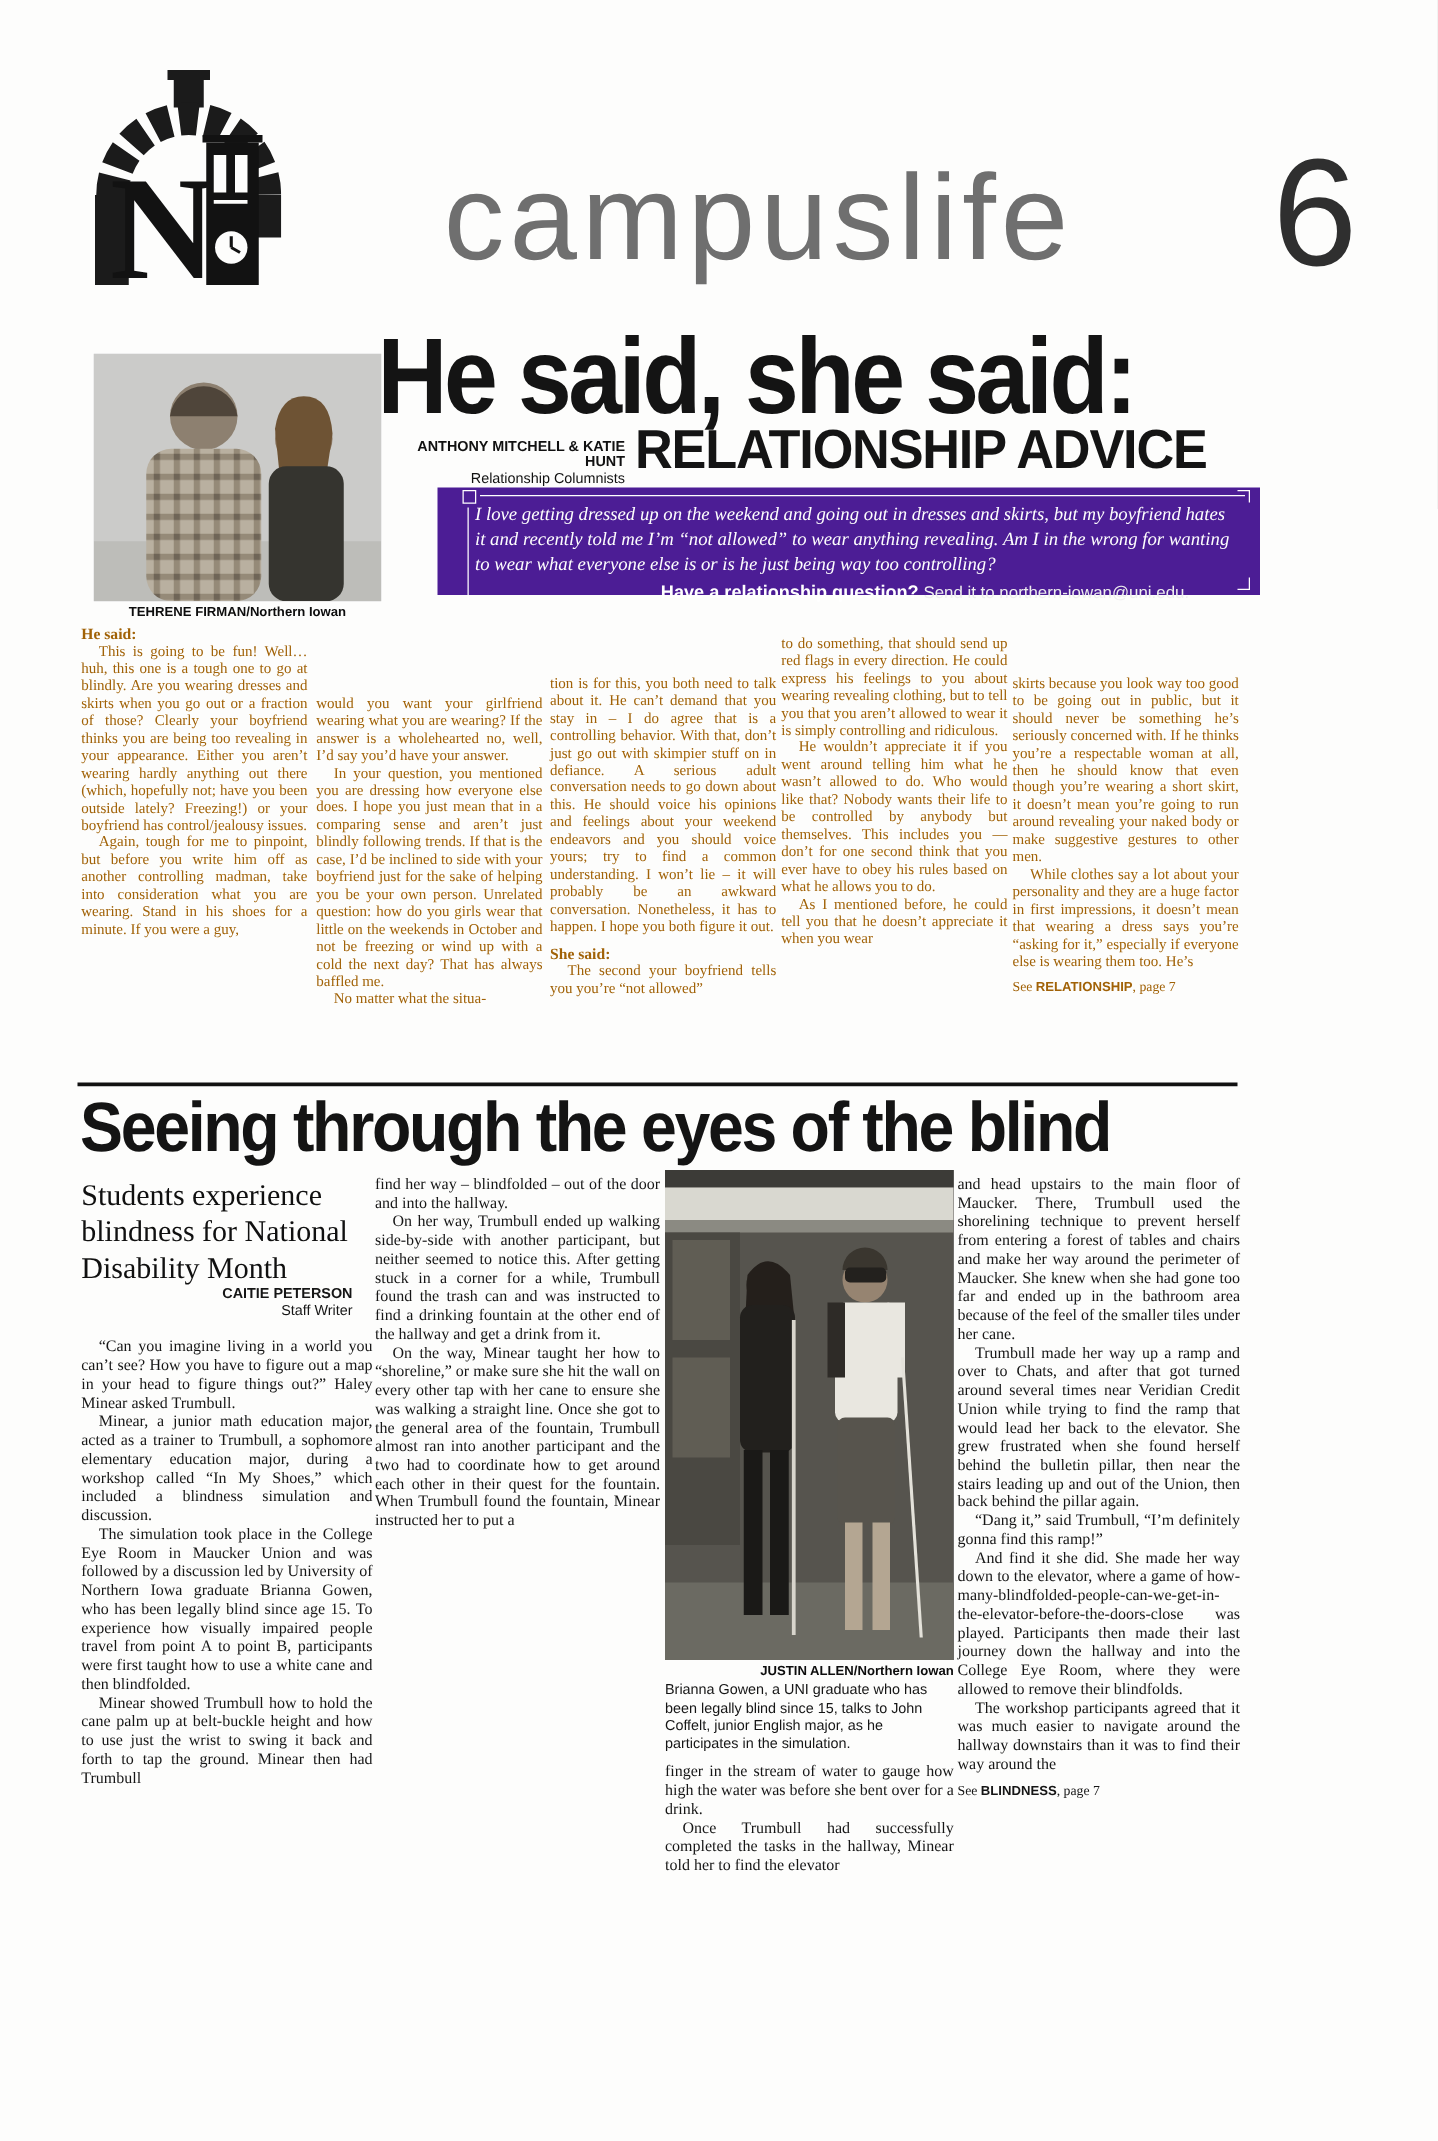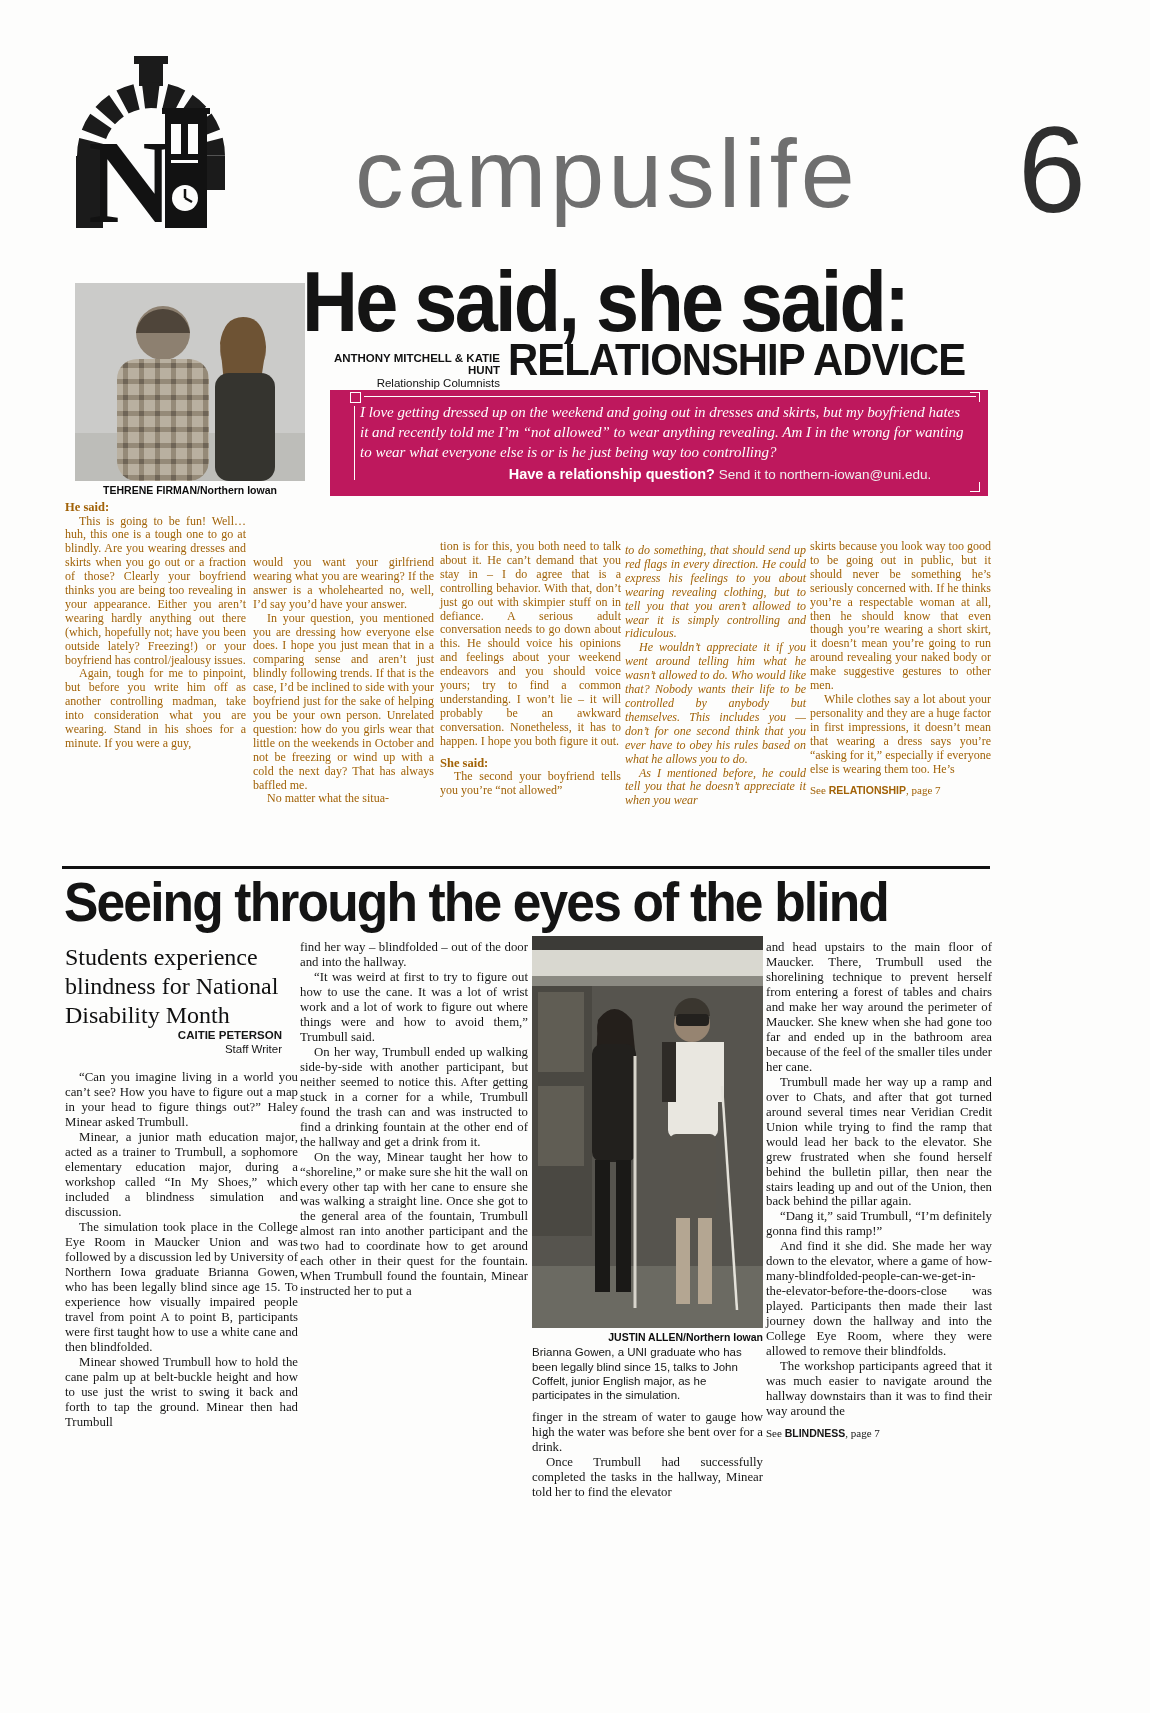--- a/index.html
+++ b/index.html
@@ -14,21 +14,21 @@
 
   
   .rel-photo{position:absolute;left:75px;top:283px;width:230px;height:198px;background:#c6c6c6;overflow:hidden;}
   .rel-photo-credit{position:absolute;left:75px;top:484px;width:230px;text-align:center;font-family:"Liberation Sans",sans-serif;font-weight:bold;font-size:10.5px;color:#0d0d0d;}
   .rel-headline{position:absolute;left:302px;top:258px;font-family:"Liberation Sans",sans-serif;font-weight:bold;font-size:86px;letter-spacing:-3px;color:#141414;transform:scaleX(0.9);transform-origin:left top;white-space:nowrap;line-height:1;}
   .rel-byline{position:absolute;left:300px;top:352px;width:200px;text-align:right;font-family:"Liberation Sans",sans-serif;color:#111;}
   .rel-byline .names{font-weight:bold;font-size:11.5px;}
   .rel-byline .role{font-size:11.5px;margin-top:1px;}
   .rel-subheadline{position:absolute;left:508px;top:338px;font-family:"Liberation Sans",sans-serif;font-weight:bold;font-size:44px;letter-spacing:-1px;color:#141414;transform:scaleX(0.95);transform-origin:left top;white-space:nowrap;line-height:1;}
 
-  .quote-box{position:absolute;left:330px;top:390px;width:658px;height:106px;background:#be185d;box-sizing:border-box;padding:13px 18px 0 30px;}
+  .quote-box{position:absolute;left:350px;top:390px;width:658px;height:86px;background:#4c1d95;box-sizing:border-box;padding:13px 18px 0 30px;}
   .quote-box .q{font-style:italic;color:#fefefe;font-size:15px;line-height:1.33;text-align:left;}
   .quote-box .prompt{margin-top:3px;text-align:center;padding-left:110px;font-family:"Liberation Sans",sans-serif;font-size:13.5px;color:#efefef;}
   .quote-box .prompt b{color:#ffffff;font-size:14.5px;}
   .orn{position:absolute;border:1.5px solid #fff;}
   .orn-tl{left:20px;top:2px;width:9px;height:9px;}
   .orn-line-top{left:34px;top:6px;right:12px;height:0;border-width:0;border-top:1.5px solid #fff;}
   .orn-line-left{left:24px;top:16px;width:0;height:74px;border-width:0;border-left:1.5px solid #fff;}
   .orn-tr{right:8px;top:2px;width:9px;height:9px;border-width:1.5px 1.5px 0 0;}
   .orn-br{right:8px;bottom:4px;width:9px;height:9px;border-width:0 1.5px 1.5px 0;}
 
@@ -128,21 +128,21 @@
   <div class="rel-col" style="left:253px;top:556px;">
     <p>would you want your girlfriend wearing what you are wearing? If the answer is a wholehearted no, well, I’d say you’d have your answer.</p>
     <p class="ind">In your question, you mentioned you are dressing how everyone else does. I hope you just mean that in a comparing sense and aren’t just blindly following trends. If that is the case, I’d be inclined to side with your boyfriend just for the sake of helping you be your own person. Unrelated question: how do you girls wear that little on the weekends in October and not be freezing or wind up with a cold the next day? That has always baffled me.</p>
     <p class="ind">No matter what the situa-</p>
   </div>
   <div class="rel-col" style="left:440px;top:540px;">
     <p>tion is for this, you both need to talk about it. He can’t demand that you stay in – I do agree that is a controlling behavior. With that, don’t just go out with skimpier stuff on in defiance. A serious adult conversation needs to go down about this. He should voice his opinions and feelings about your weekend endeavors and you should voice yours; try to find a common understanding. I won’t lie – it will probably be an awkward conversation. Nonetheless, it has to happen. I hope you both figure it out.</p>
     <p class="colhead gap-top">She said:</p>
     <p class="ind">The second your boyfriend tells you you’re “not allowed”</p>
   </div>
-  <div class="rel-col" style="left:625px;top:544px;font-style:italic;">
+  <div class="rel-col" style="left:625px;top:508px;">
     <p>to do something, that should send up red flags in every direction. He could express his feelings to you about wearing revealing clothing, but to tell you that you aren’t allowed to wear it is simply controlling and ridiculous.</p>
     <p class="ind">He wouldn’t appreciate it if you went around telling him what he wasn’t allowed to do. Who would like that? Nobody wants their life to be controlled by anybody but themselves. This includes you — don’t for one second think that you ever have to obey his rules based on what he allows you to do.</p>
     <p class="ind">As I mentioned before, he could tell you that he doesn’t appreciate it when you wear</p>
   </div>
   <div class="rel-col" style="left:810px;top:540px;">
     <p>skirts because you look way too good to be going out in public, but it should never be something he’s seriously concerned with. If he thinks you’re a respectable woman at all, then he should know that even though you’re wearing a short skirt, it doesn’t mean you’re going to run around revealing your naked body or make suggestive gestures to other men.</p>
     <p class="ind">While clothes say a lot about your personality and they are a huge factor in first impressions, it doesn’t mean that wearing a dress says you’re “asking for it,” especially if everyone else is wearing them too. He’s</p>
     <div class="jump"><span>See </span><span class="jname">RELATIONSHIP</span><span>, page 7</span></div>
   </div>
 
@@ -157,21 +157,20 @@
       <div class="role">Staff Writer</div>
     </div>
     <p class="ind">“Can you imagine living in a world you can’t see? How you have to figure out a map in your head to figure things out?” Haley Minear asked Trumbull.</p>
     <p class="ind">Minear, a junior math education major, acted as a trainer to Trumbull, a sophomore elementary education major, during a workshop called “In My Shoes,” which included a blindness simulation and discussion.</p>
     <p class="ind">The simulation took place in the College Eye Room in Maucker Union and was followed by a discussion led by University of Northern Iowa graduate Brianna Gowen, who has been legally blind since age 15. To experience how visually impaired people travel from point A to point B, participants were first taught how to use a white cane and then blindfolded.</p>
     <p class="ind">Minear showed Trumbull how to hold the cane palm up at belt-buckle height and how to use just the wrist to swing it back and forth to tap the ground. Minear then had Trumbull</p>
   </div>
 
   <div class="blind-col" style="left:300px;top:940px;width:228px;">
     <p>find her way – blindfolded – out of the door and into the hallway.</p>
-    <p class="ind">“It was weird at first to try to figure out how to use the cane. It was a lot of wrist work and a lot of work to figure out where things were and how to avoid them,” Trumbull said.</p>
     <p class="ind">On her way, Trumbull ended up walking side-by-side with another participant, but neither seemed to notice this. After getting stuck in a corner for a while, Trumbull found the trash can and was instructed to find a drinking fountain at the other end of the hallway and get a drink from it.</p>
     <p class="ind">On the way, Minear taught her how to “shoreline,” or make sure she hit the wall on every other tap with her cane to ensure she was walking a straight line. Once she got to the general area of the fountain, Trumbull almost ran into another participant and the two had to coordinate how to get around each other in their quest for the fountain. When Trumbull found the fountain, Minear instructed her to put a</p>
   </div>
 
   <div class="blind-col" style="left:532px;top:936px;width:231px;">
     <div class="blind-photo">
       <svg width="231" height="392" viewBox="0 0 231 392">
         <rect width="231" height="392" fill="#56544e"></rect>
         <rect y="0" width="231" height="14" fill="#3c3b37"></rect>
         <rect y="14" width="231" height="26" fill="#d9d8d0"></rect>

